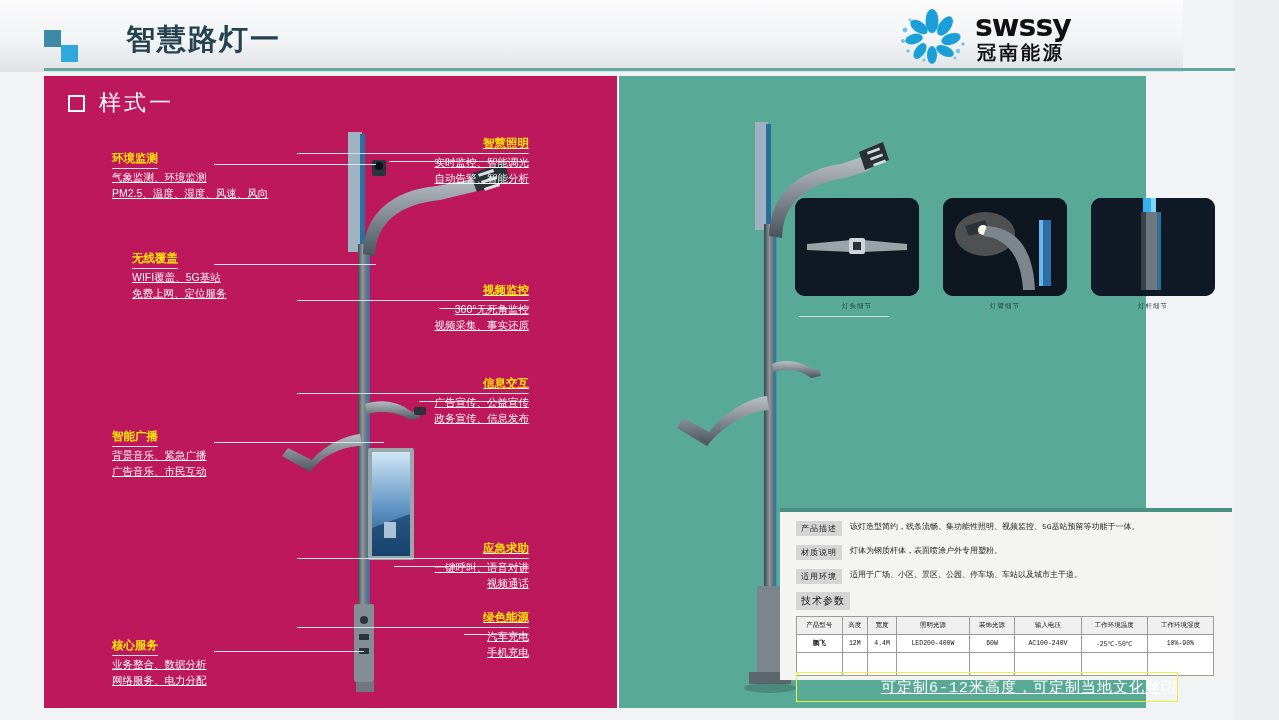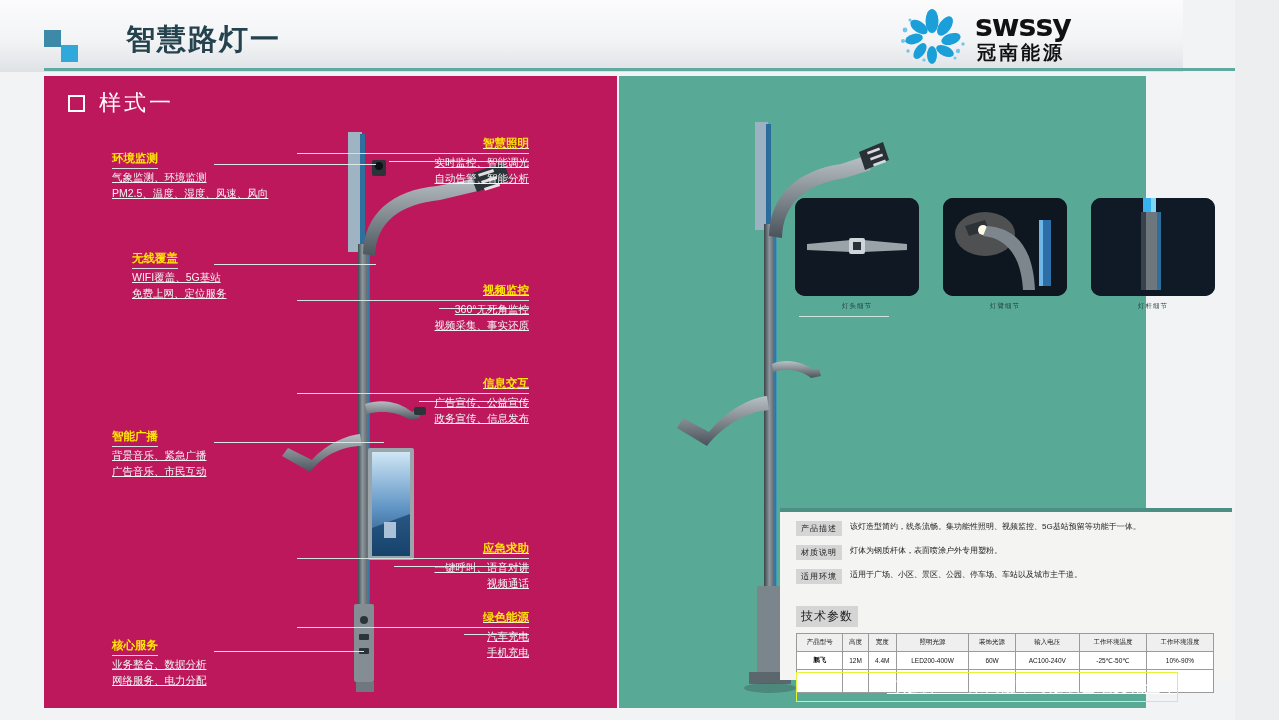--- a/index.html
+++ b/index.html
@@ -21,21 +21,21 @@
 
   .logo-wrap{position:absolute;right:18px;top:4px;width:270px;height:64px;}
   .logo-mark{position:absolute;left:0;top:4px;width:74px;height:56px;}
   .logo-text{position:absolute;left:80px;top:4px;font-size:30px;font-weight:bold;color:#111;
     letter-spacing:-1px;font-family:"DejaVu Sans",sans-serif;}
   .logo-sub{position:absolute;left:82px;top:36px;font-size:19px;font-weight:bold;color:#111;
     letter-spacing:3px;}
 
   
   .panel-left{position:absolute;left:44px;top:76px;width:573px;height:632px;background:#be185d;}
-  .panel-right{position:absolute;left:619px;top:76px;width:527px;height:632px;background:#59a997;}
+  .panel-right{position:absolute;left:619px;top:76px;width:527px;height:632px;background:#59a997;font-family:Liberation Mono, monospace;}
 
   
   .sec-head{position:absolute;left:24px;top:12px;display:flex;align-items:center;gap:14px;}
   .sec-sq{width:17px;height:17px;border:2.5px solid #ffffff;box-sizing:border-box;}
   .sec-title{font-size:22px;color:#ffffff;letter-spacing:3px;}
 
   
   .callout{position:absolute;width:232px;color:#eef5f4;text-decoration:underline;}
   .callout .ttl{font-size:11.5px;font-weight:bold;color:#ffe800;line-height:15px;
     border-bottom:1px solid #cfe2df;padding-bottom:2px;display:inline-block;}
@@ -57,22 +57,22 @@
   .photo .cap{margin-top:6px;text-align:center;font-size:6.5px;color:#1d3b37;letter-spacing:1px;}
   .photo-rule{position:absolute;left:180px;top:240px;width:90px;height:1px;background:#cfe3df;}
 
   
   .spec{position:absolute;left:161px;top:432px;width:452px;height:168px;
     background:#f4f4f2;border-top:4px solid #4b8f85;}
   .spec-row{display:flex;align-items:flex-start;margin:9px 0 0 16px;}
   .spec-tag{flex:0 0 auto;background:#d5d5d5;color:#1a1a1a;font-size:8px;padding:2px 5px;
     letter-spacing:1px;white-space:nowrap;}
   .spec-val{font-size:8px;color:#1c1c1c;margin-left:8px;line-height:12px;}
-  .spec-tag-solo{margin:22px 0 4px 16px;display:inline-block;background:#d5d5d5;color:#1a1a1a;
-    font-size:12px;padding:2px 5px;letter-spacing:1px;}
+  .spec-tag-solo{margin:8px 0 4px 16px;display:inline-block;background:#d5d5d5;color:#1a1a1a;
+    font-size:10px;padding:2px 5px;letter-spacing:1px;}
 
   table.tbl{border-collapse:collapse;margin:2px 0 0 16px;width:418px;background:#fff;}
   table.tbl th,table.tbl td{border:1px solid #9b9b9b;font-size:6.5px;color:#131313;
     text-align:center;padding:4px 1px;font-weight:normal;}
   table.tbl th{background:#efefef;}
   table.tbl td.model{font-weight:bold;}
   table.tbl tr.pad td{height:14px;border-top:none;}
 
   
   .banner{position:absolute;left:177px;top:596px;width:380px;height:28px;

